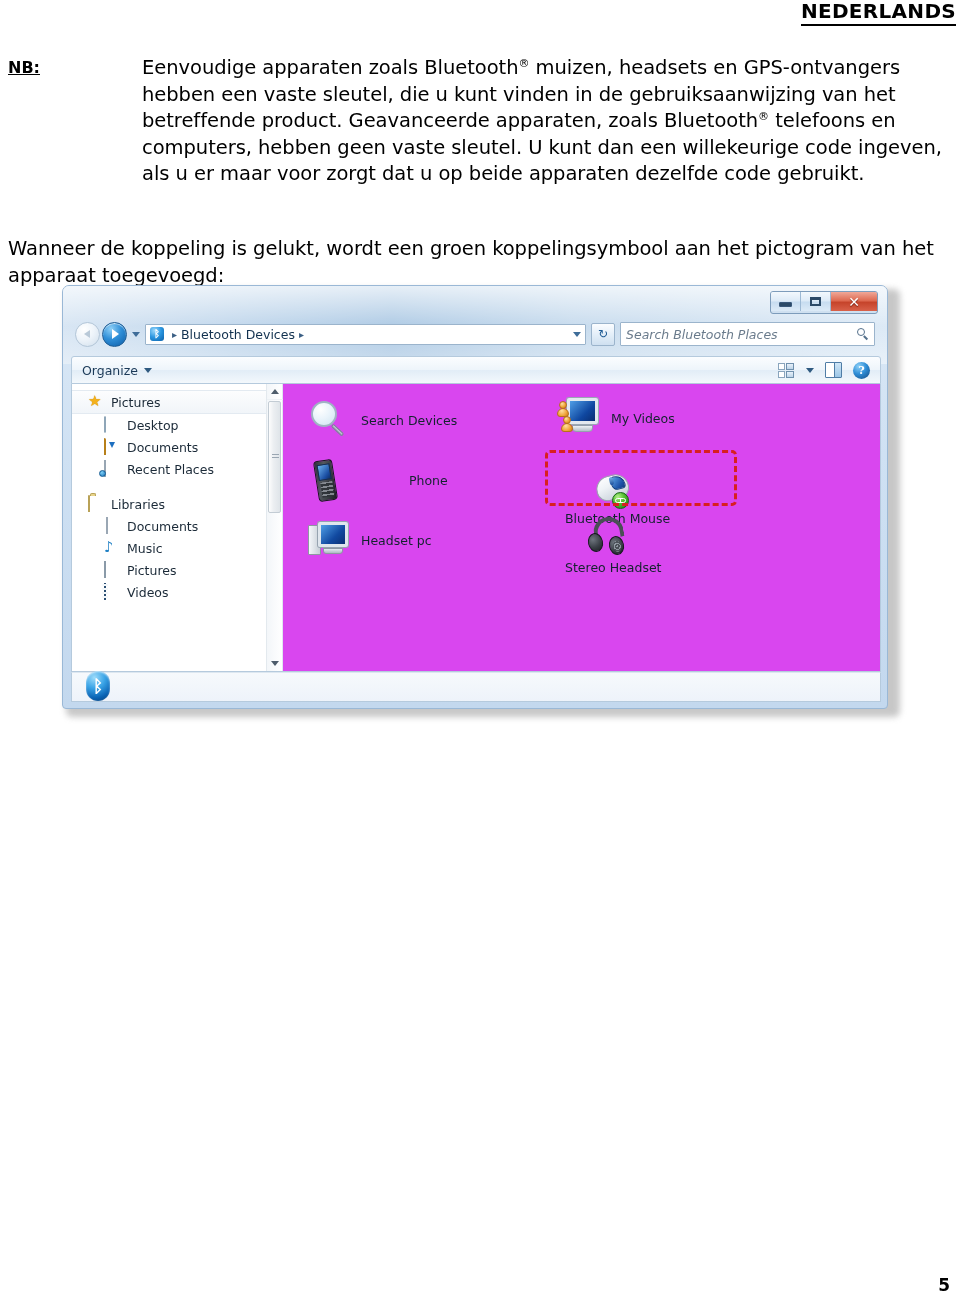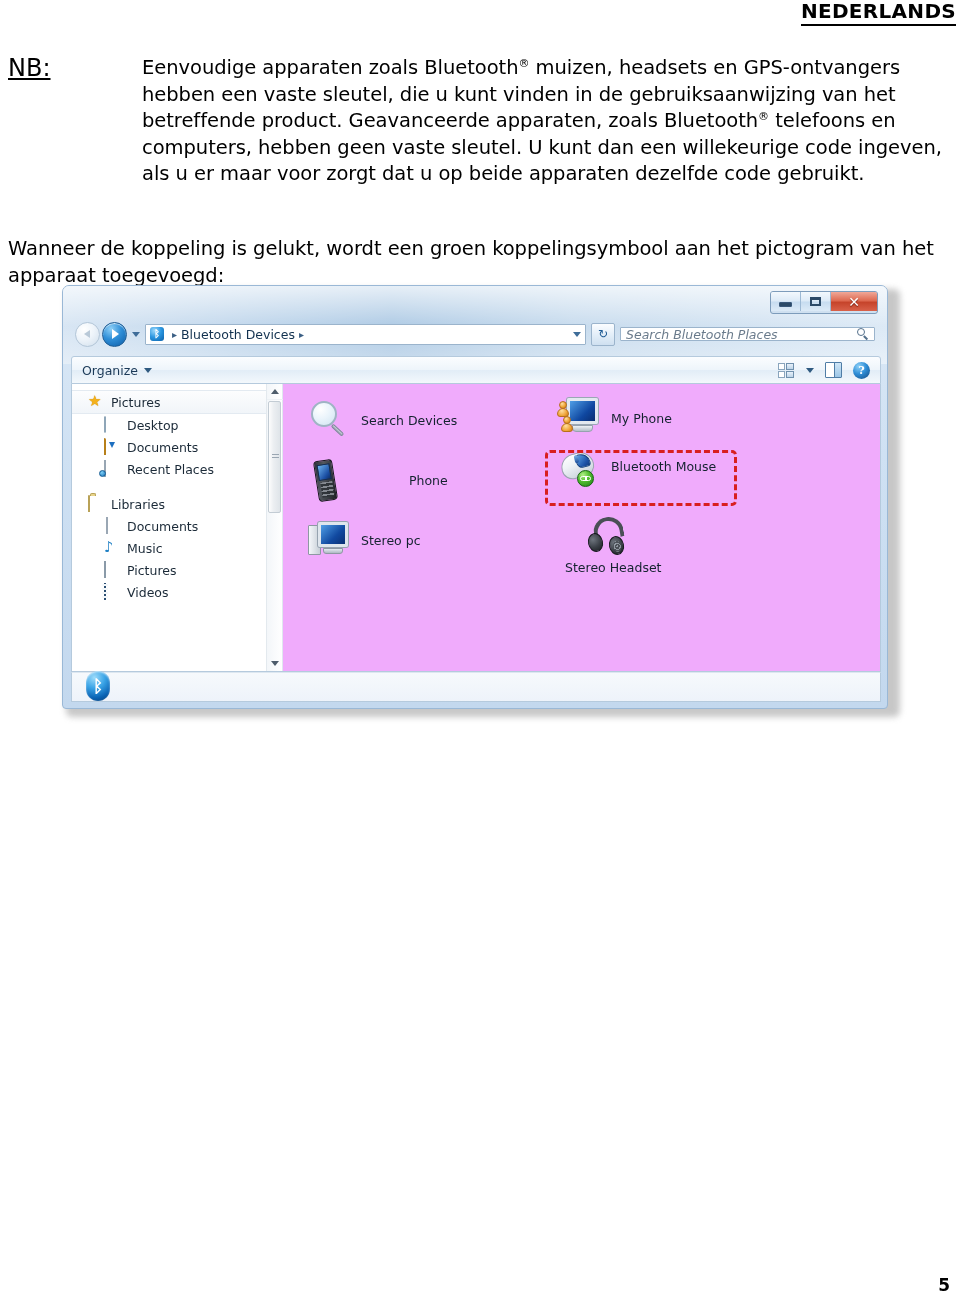--- a/index.html
+++ b/index.html
@@ -40,22 +40,22 @@
   
   .nb-block {
     position: absolute;
     top: 55px;
     left: 8px;
     width: 944px;
     display: flex;
     align-items: flex-start;
   }
   .nb-label {
-    font-weight: normal;
-    font-size: 24px;
+    font-weight: bold;
+    font-size: 16px;
     text-decoration: underline;
     width: 95px;
     flex: 0 0 95px;
     line-height: 26.5px;
   }
   .nb-body {
     flex: 1 1 auto;
     font-size: 19.5px;
     line-height: 26.5px;
     text-align: left;
@@ -254,21 +254,21 @@
     background: linear-gradient(180deg,#fbfdff 0%, #e4eff9 50%, #cfe0f0 100%);
     display: flex; align-items: center; justify-content: center;
     flex: 0 0 auto;
     border-radius: 2px;
     color: #1d5a93;
     font-size: 12px;
     line-height: 12px;
   }
   .search-field {
     width: 255px;
-    height: 14px;
+    height: 24px;
     background: #ffffff;
     border: 1px solid #9bb4cc;
     display: flex;
     align-items: center;
     padding: 0 5px;
     box-sizing: border-box;
     flex: 0 0 auto;
     border-radius: 1px;
   }
   .search-ph {
@@ -533,21 +533,21 @@
     background: repeating-linear-gradient(180deg,#9aa6b2 0 1px, transparent 1px 3px);
   }
   .sb-down-wrap {
     position: absolute; bottom: 0; left: 0;
   }
 
   
   .content-pane {
     flex: 1 1 auto;
     position: relative;
-    background: #f0abfc;
+    background: #d946ef;
     overflow: hidden;
   }
   .tile {
     position: absolute;
     display: flex;
     align-items: center;
     height: 48px;
   }
   .tile-label {
     font-size: 12.5px;
@@ -916,40 +916,40 @@
           </span>
           <span class="tile-label">Phone</span>
         </div>
 
         <div class="tile" style="left:22px; top:132px;">
           <span class="tile-ico">
             <span class="bi-pc"></span>
             <span class="bi-pc-mon"></span>
             <span class="bi-pc-base"></span>
           </span>
-          <span class="tile-label">Stereo pc</span>
+          <span class="tile-label">Headset pc</span>
         </div>
 
         <div class="tile" style="left:272px; top:10px;">
           <span class="tile-ico">
             <span class="bi-mydev-mon"></span>
             <span class="bi-mydev-base"></span>
             <span class="person p1">
                 <span class="head"></span>
                 <span class="body"></span>
               </span>
             <span class="person p2">
                 <span class="head"></span>
                 <span class="body"></span>
               </span>
           </span>
-          <span class="tile-label">My Phone</span>
-        </div>
-
-        <div class="tile" style="left:272px; top:58px;">
+          <span class="tile-label">My Videos</span>
+        </div>
+
+        <div class="tile" style="left:272px; top:81px;flex-direction:column;">
           <span class="tile-ico">
             <span class="bi-mouse">
               <span class="bi-mouse-btn"></span>
               <span class="bi-mouse-wheel"></span>
             </span>
             <span class="link-badge">
                 <span class="chain"></span>
               </span>
           </span>
           <span class="tile-label">Bluetooth Mouse</span>

